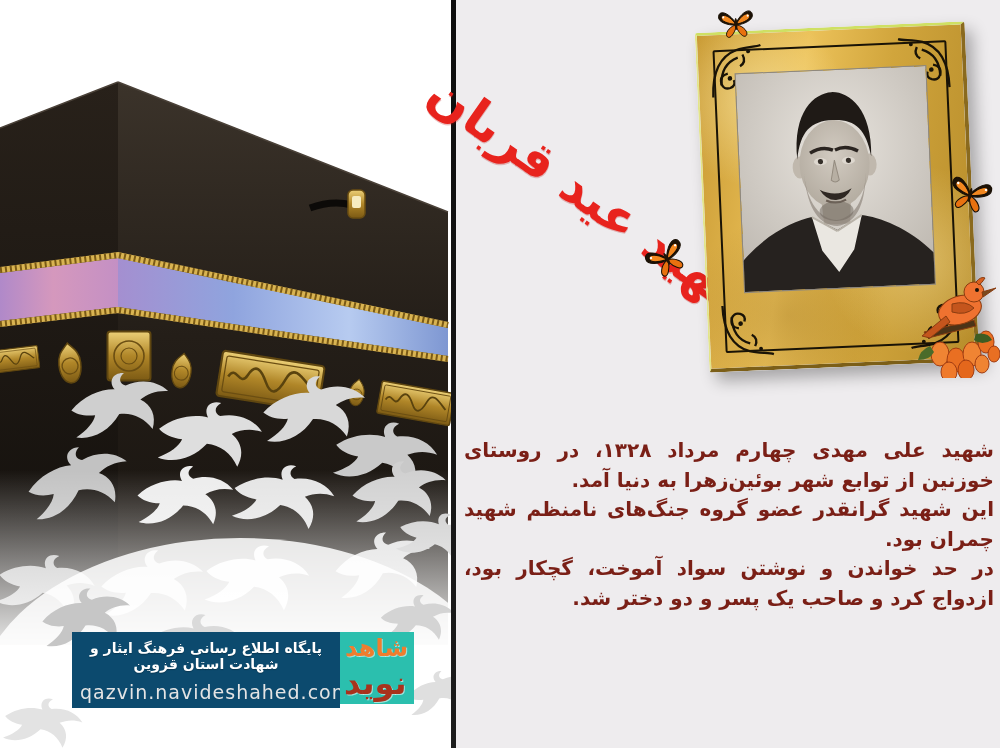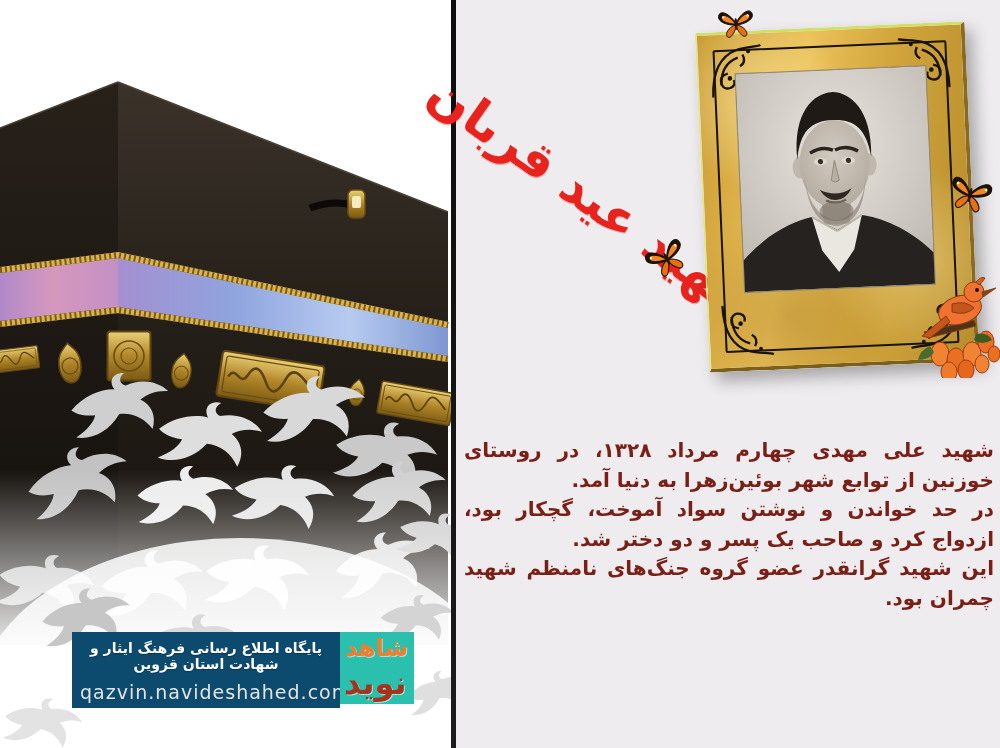--- a/index.html
+++ b/index.html
@@ -339,17 +339,17 @@
       <ellipse cx="66" cy="94" rx="7" ry="9" fill="#f08433"></ellipse>
       <ellipse cx="78" cy="84" rx="6" ry="8" fill="#e96f22"></ellipse>
     </g>
     <path d="M14 76 q-10 4 -12 14 q12 0 16 -8 Z" fill="#4a6b2a"></path>
     <path d="M60 64 q12 -2 16 6 q-10 6 -18 0 Z" fill="#3e5c22"></path>
   </svg>
 
 
   <div class="bio" style="color:#7a1f16;">
     <p>شهید علی مهدی چهارم مرداد ۱۳۲۸، در روستای خوزنین از توابع شهر بوئین‌زهرا به دنیا آمد.</p>
+    <p>این شهید گرانقدر عضو گروه جنگ‌های نامنظم شهید چمران بود.</p>
     <p>در حد خواندن و نوشتن سواد آموخت، گچکار بود، ازدواج کرد و صاحب یک پسر و دو دختر شد.</p>
-    <p>این شهید گرانقدر عضو گروه جنگ‌های نامنظم شهید چمران بود.</p>
   </div>
 
 </div>
 
 </body></html>

